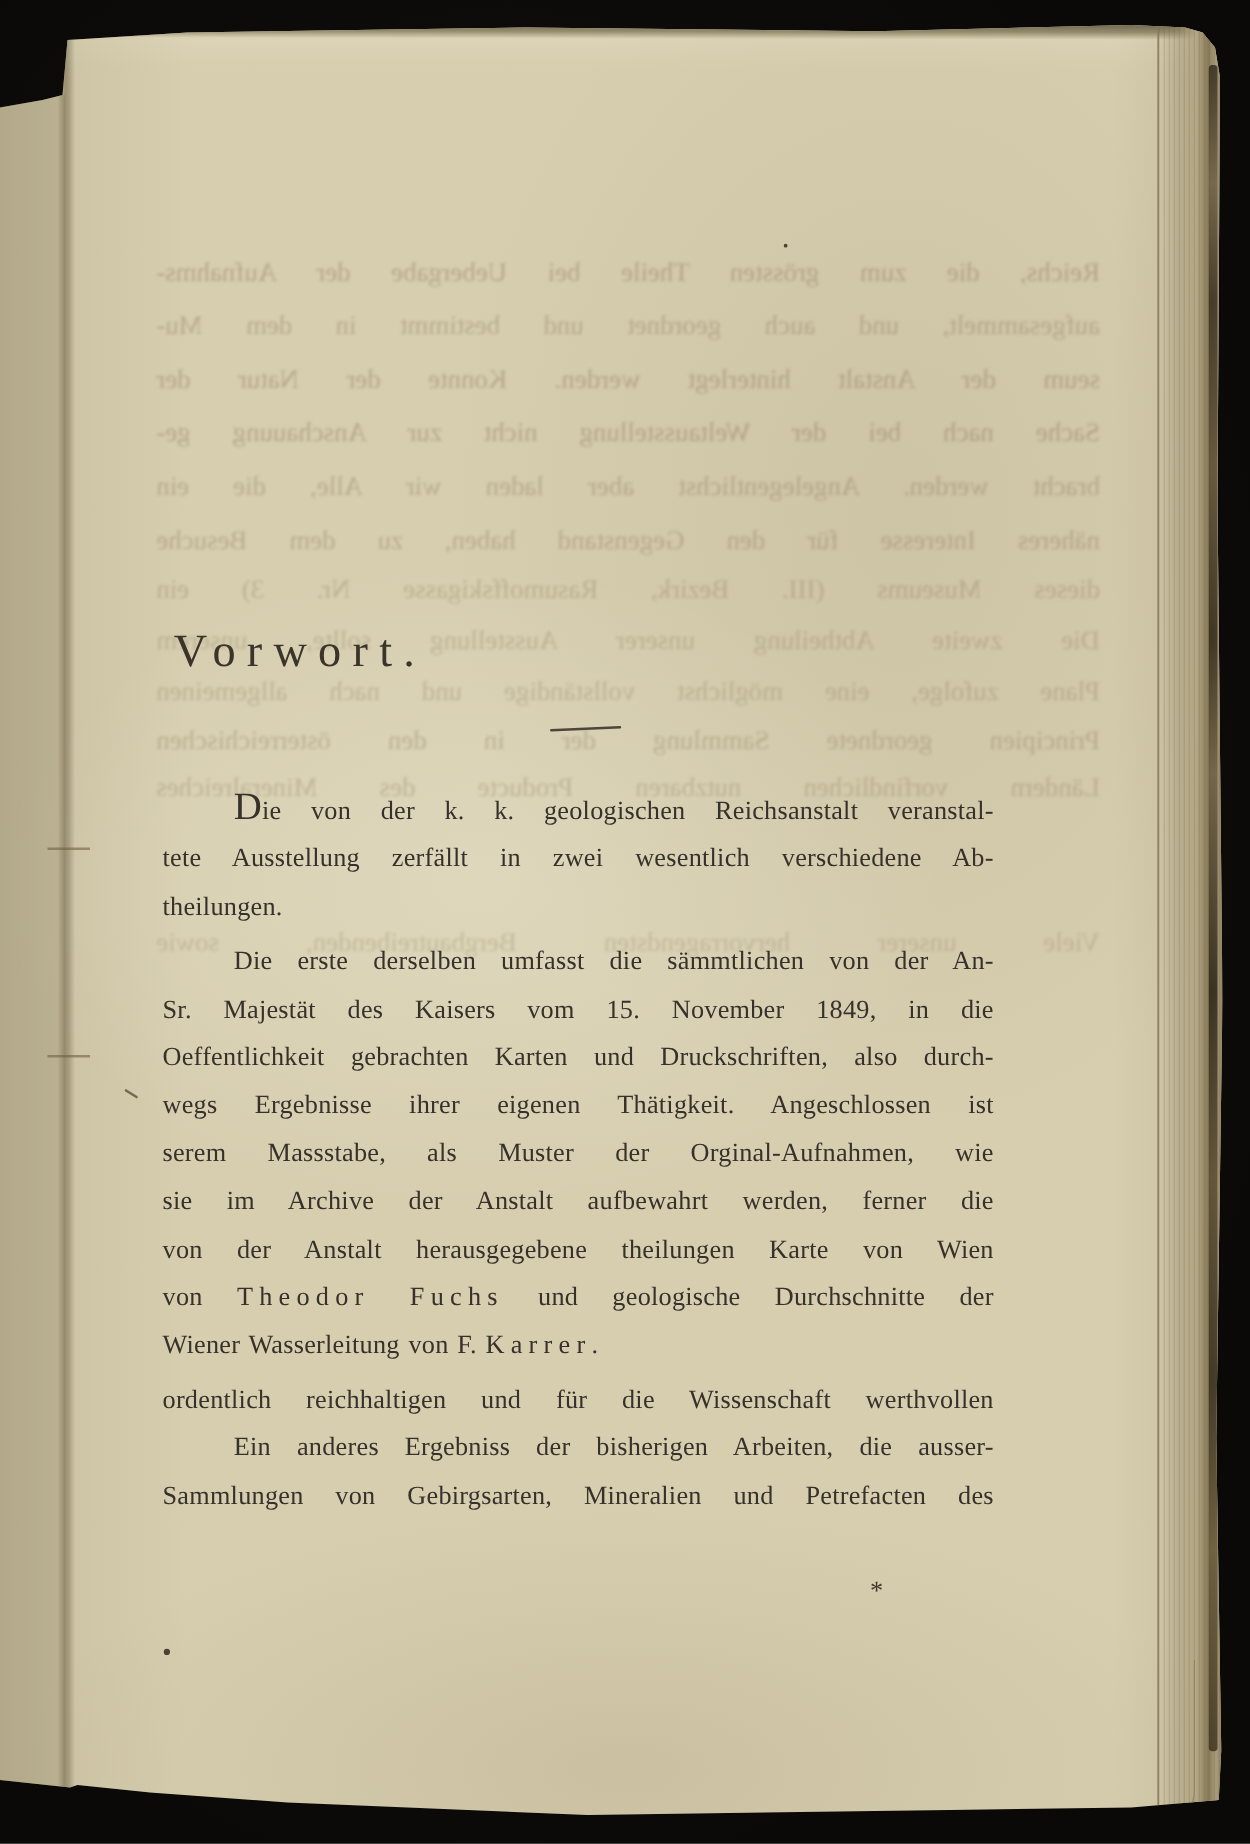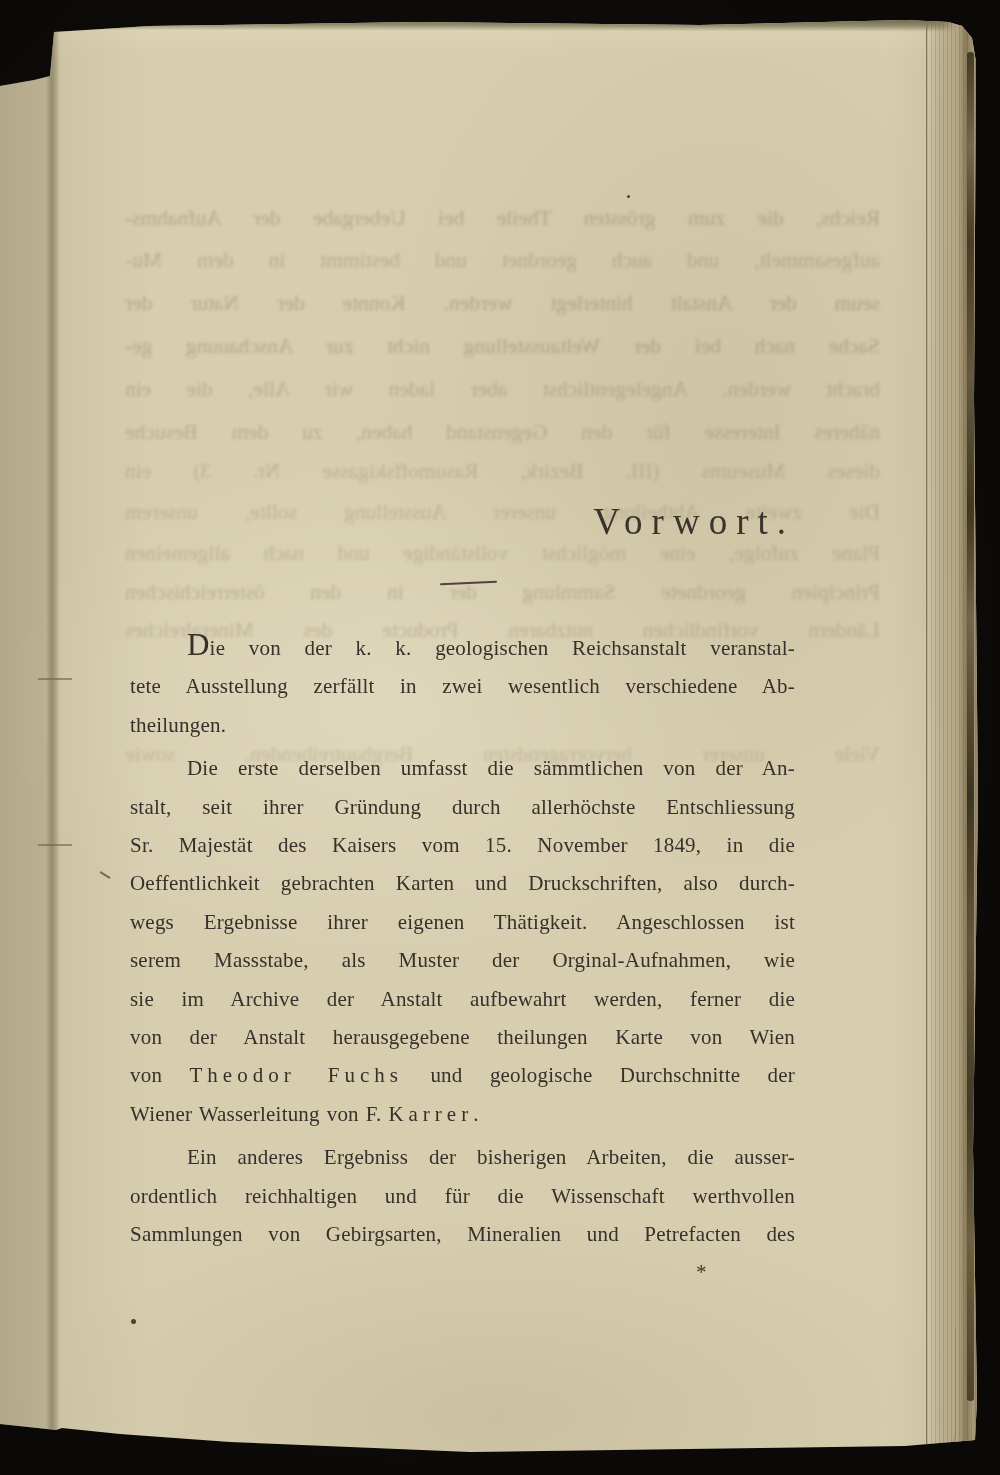--- a/index.html
+++ b/index.html
@@ -66,21 +66,21 @@
     transform:scaleX(-1);filter:blur(1.4px);
     color:#8f8262;font-size:21.5px;line-height:26px;
     text-align:justify;text-align-last:justify;
     pointer-events:none;
   }
   
   .content{position:absolute;left:130px;top:0;width:665px;color:#36312a;}
   .page-title{
     position:absolute;top:500px;left:0;width:100%;margin:0;
     font-size:37px;font-weight:normal;letter-spacing:9px;text-indent:9px;
-    text-align:right;color:#3a342b;
+    text-align:left;color:#3a342b;
   }
   .title-rule{
     position:absolute;top:582px;left:310px;width:57px;height:2px;
     background:#4e463a;transform:rotate(-2.5deg);border-radius:1px;
   }
   .paras{position:absolute;top:626px;left:0;width:665px;font-family:Liberation Serif, serif;}
   .para{margin:0 0 5px 0;}
   .line{
     font-size:21px;line-height:38.4px;letter-spacing:.2px;word-spacing:1.5px;
     text-align:justify;text-align-last:justify;white-space:normal;
@@ -131,33 +131,32 @@
     <h1 class="page-title">Vorwort.</h1>
     <div class="title-rule"></div>
     <div class="paras" id="paras">
         <div class="para">
           <div class="line indent"><span class="initial">D</span>ie von der k. k. geologischen Reichsanstalt veranstal-</div>
           <div class="line">tete Ausstellung zerfällt in zwei wesentlich verschiedene Ab-</div>
           <div class="line last">theilungen.</div>
         </div>
         <div class="para">
           <div class="line indent">Die erste derselben umfasst die sämmtlichen von der An-</div>
-          <div class="line">stalt, seit ihrer Gründung durch allerhöchste Entschliessung</div>
           <div class="line">Sr. Majestät des Kaisers vom 15. November 1849, in die</div>
           <div class="line">Oeffentlichkeit gebrachten Karten und Druckschriften, also durch-</div>
           <div class="line">wegs Ergebnisse ihrer eigenen Thätigkeit. Angeschlossen ist</div>
           <div class="line">serem Massstabe, als Muster der Orginal-Aufnahmen, wie</div>
           <div class="line">sie im Archive der Anstalt aufbewahrt werden, ferner die</div>
           <div class="line">von der Anstalt herausgegebene theilungen Karte von Wien</div>
           <div class="line">von <span class="sperr">Theodor Fuchs</span> und geologische Durchschnitte der</div>
           <div class="line last">Wiener Wasserleitung von F. <span class="sperr">Karrer</span>.</div>
         </div>
         <div class="para">
+          <div class="line">ordentlich reichhaltigen und für die Wissenschaft werthvollen</div>
           <div class="line indent">Ein anderes Ergebniss der bisherigen Arbeiten, die ausser-</div>
-          <div class="line">ordentlich reichhaltigen und für die Wissenschaft werthvollen</div>
           <div class="line">Sammlungen von Gebirgsarten, Mineralien und Petrefacten des</div>
         </div>
       </div>
   </div>
 
   <div class="signature" style="left:696px;top:1260px;position:absolute;">*</div>
 
   <div class="speck" style="left:627px;top:195px;width:3px;height:3px;"></div>
   <div class="speck" style="left:131px;top:1319px;width:5px;height:5px;"></div>
   <div class="mark-comma"></div>

